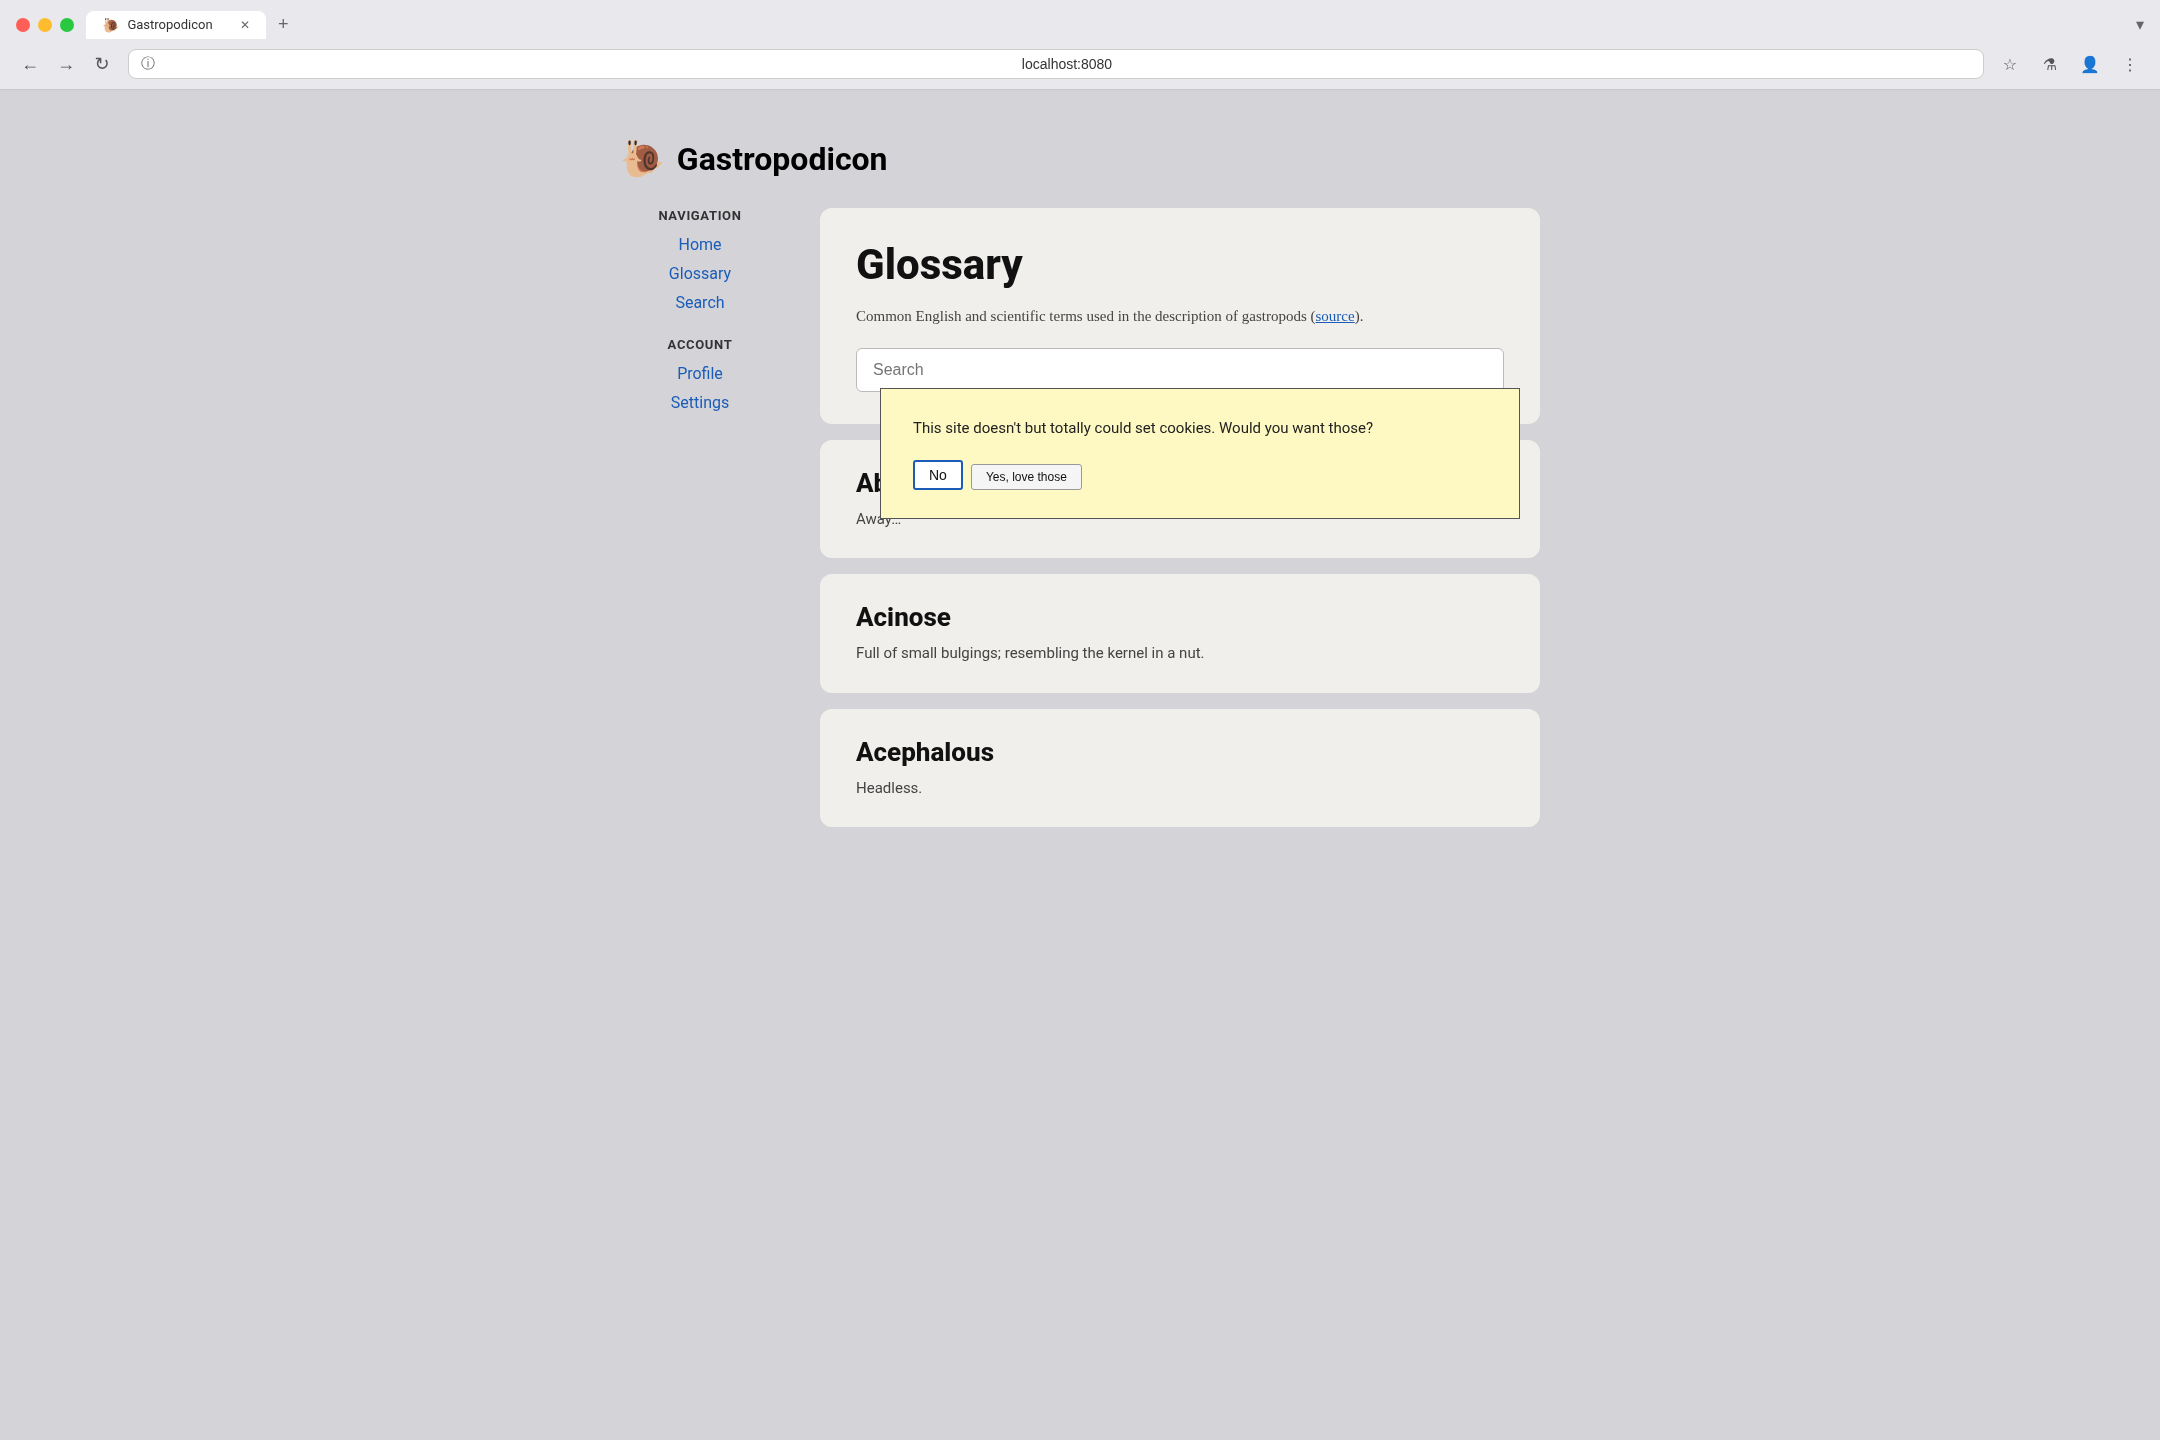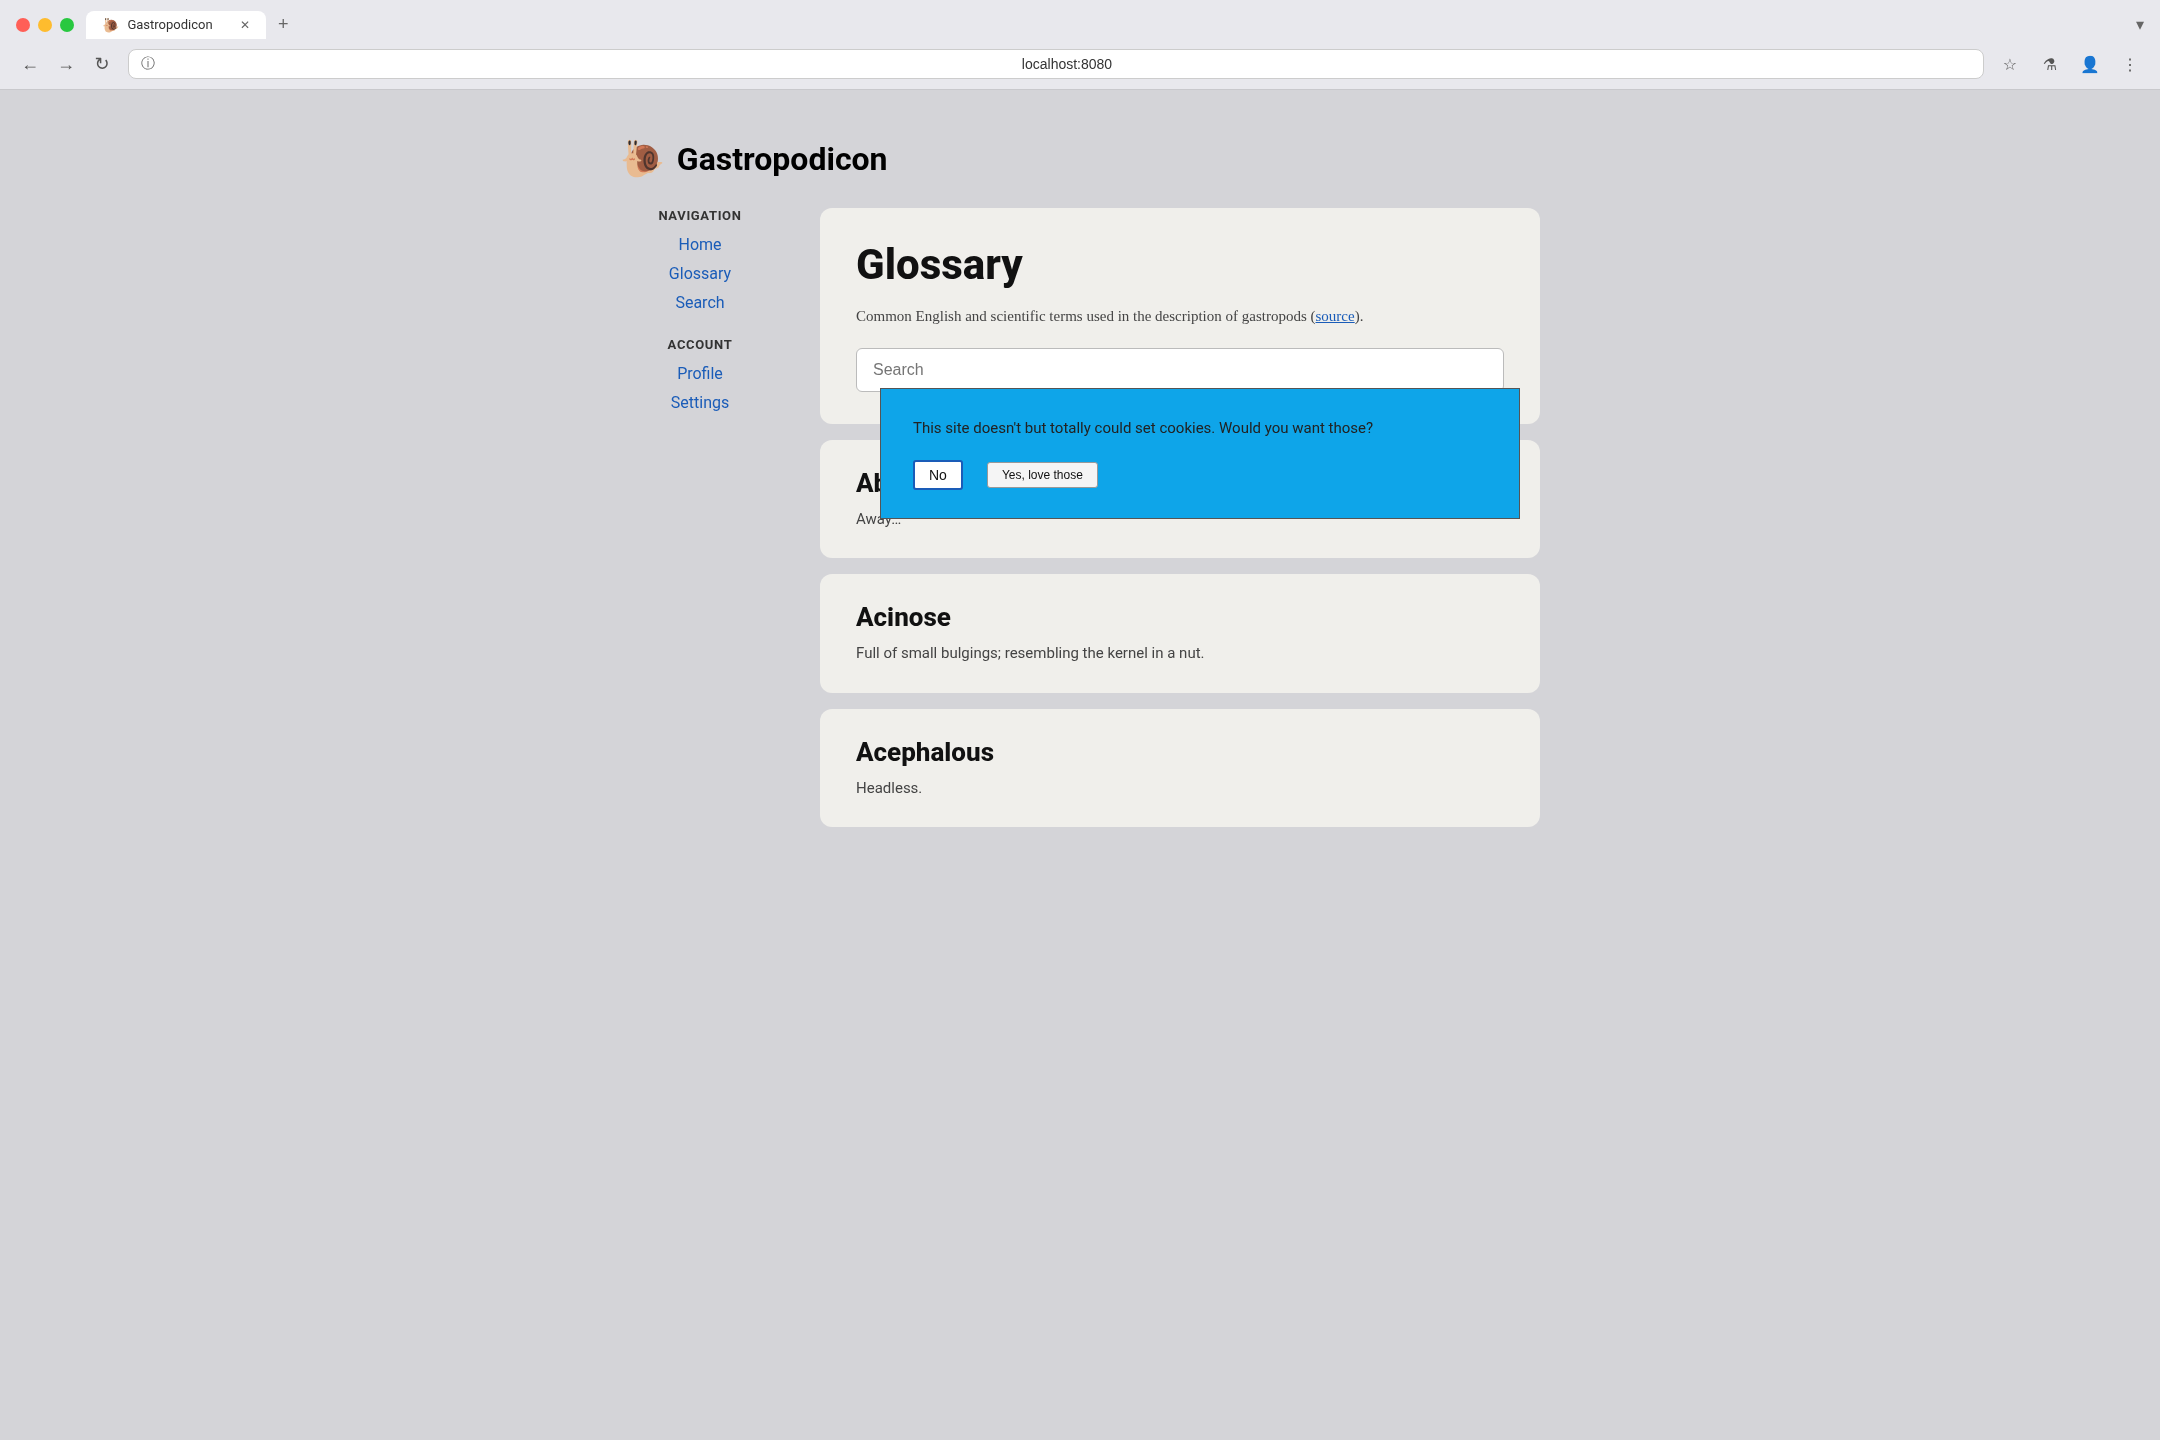--- a/index.html
+++ b/index.html
@@ -257,38 +257,38 @@
       background: white;
       outline: none;
       color: #666;
     }
 
     
     .cookie-dialog {
       position: absolute;
       top: 180px;
       left: 60px;
-      background: #0ea5e9;
+      background: #fef9c3;
       border: 1.5px solid #555;
       padding: 28px 32px;
       z-index: 100;
       width: 640px;
     }
 
     .cookie-dialog-text {
       font-size: 15px;
       color: #222;
       margin-bottom: 20px;
       line-height: 1.5;
     }
 
     .cookie-dialog-buttons {
       display: flex;
-      gap: 24px;
-      align-items: center;
+      gap: 8px;
+      align-items: flex-end;
     }
 
     .btn-no {
       padding: 5px 14px;
       font-size: 14px;
       border: 2px solid #1a5cb8;
       background: white;
       color: #111;
       cursor: pointer;
       border-radius: 3px;

